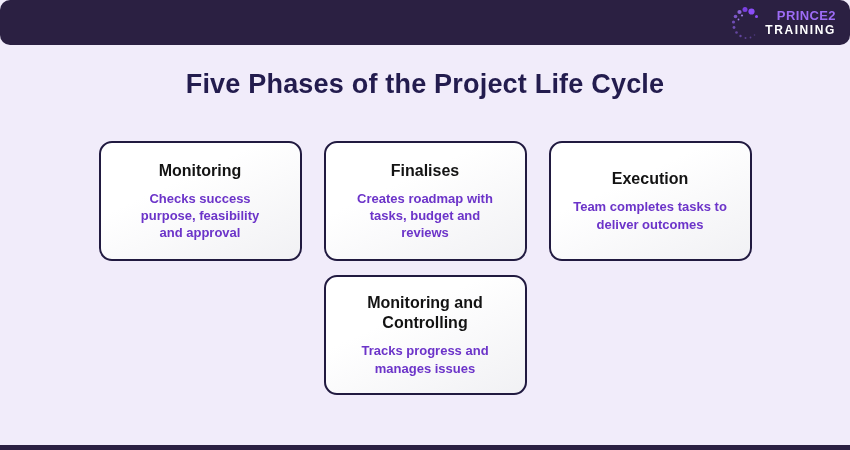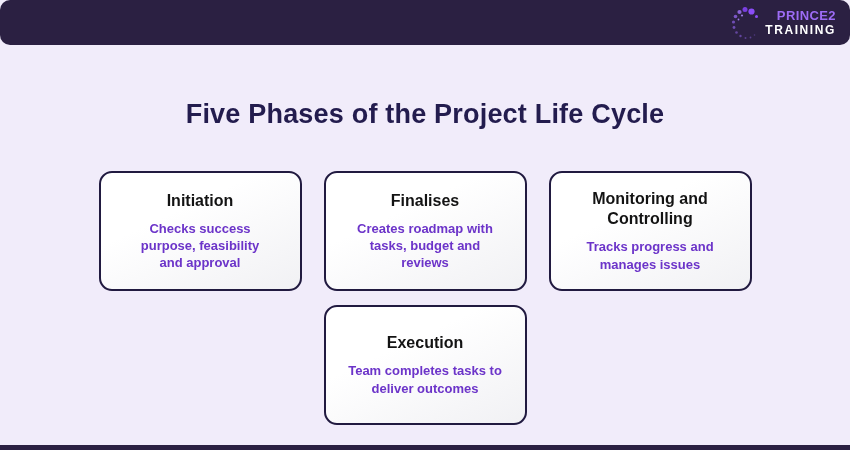--- a/index.html
+++ b/index.html
@@ -27,21 +27,21 @@
     font-size: 13px; font-weight: 800; letter-spacing: 0.4px;
     color: #9D6CF5;
   }
   .logo-sub {
     font-size: 12px; font-weight: 700; letter-spacing: 1.6px;
     color: #FFFFFF; margin-top: 2px;
   }
 
   
   .page-title {
-    margin-top: 54px;
+    margin-top: 24px;
     text-align: center;
     font-size: 27px;
     font-weight: 800;
     letter-spacing: 0.2px;
     color: #231C4E;
   }
 
   
   .cards {
     width: 660px;
@@ -119,30 +119,30 @@
       <span class="logo-brand">PRINCE2</span>
       <span class="logo-sub">TRAINING</span>
     </div>
   </div>
 </header>
 
 <h1 class="page-title">Five Phases of the Project Life Cycle</h1>
 
 <main class="cards">
   <section class="card">
-    <div class="card-title">Initiation</div>
+    <div class="card-title">Monitoring</div>
     <div class="card-desc">Checks success purpose, feasibility and approval</div>
   </section>
   <section class="card">
     <div class="card-title">Finalises</div>
     <div class="card-desc">Creates roadmap with tasks, budget and reviews</div>
   </section>
   <section class="card">
+    <div class="card-title">Execution</div>
+    <div class="card-desc">Team completes tasks to deliver outcomes</div>
+  </section>
+  <section class="card">
     <div class="card-title">Monitoring and Controlling</div>
     <div class="card-desc">Tracks progress and manages issues</div>
-  </section>
-  <section class="card">
-    <div class="card-title">Execution</div>
-    <div class="card-desc">Team completes tasks to deliver outcomes</div>
   </section>
 </main>
 
 <div class="bottombar"></div>
 
 </body></html>

